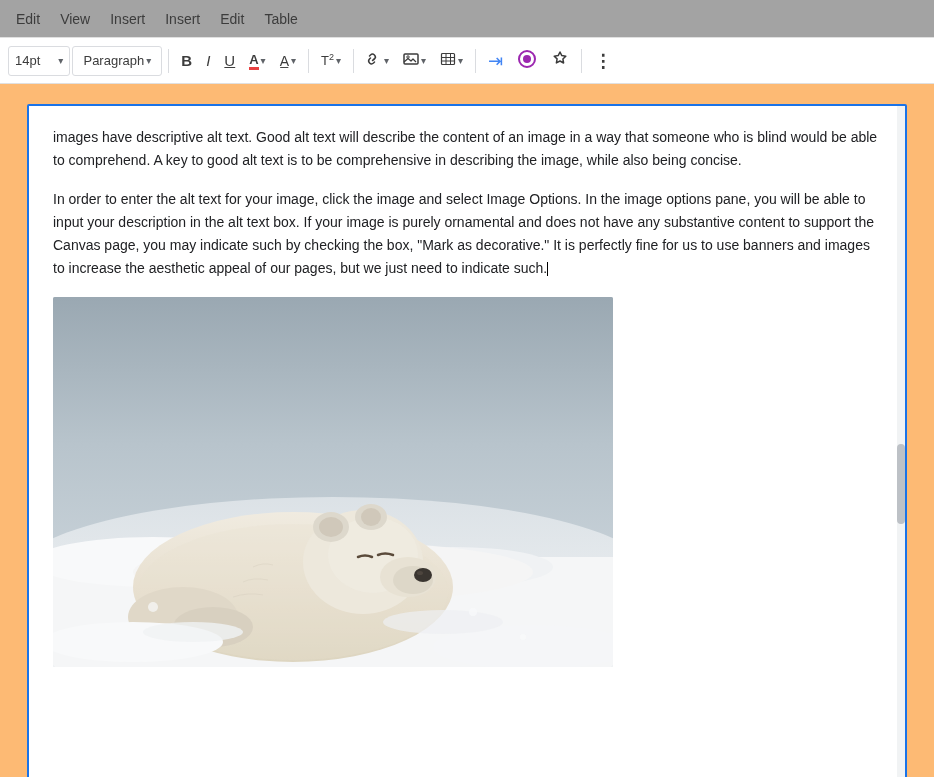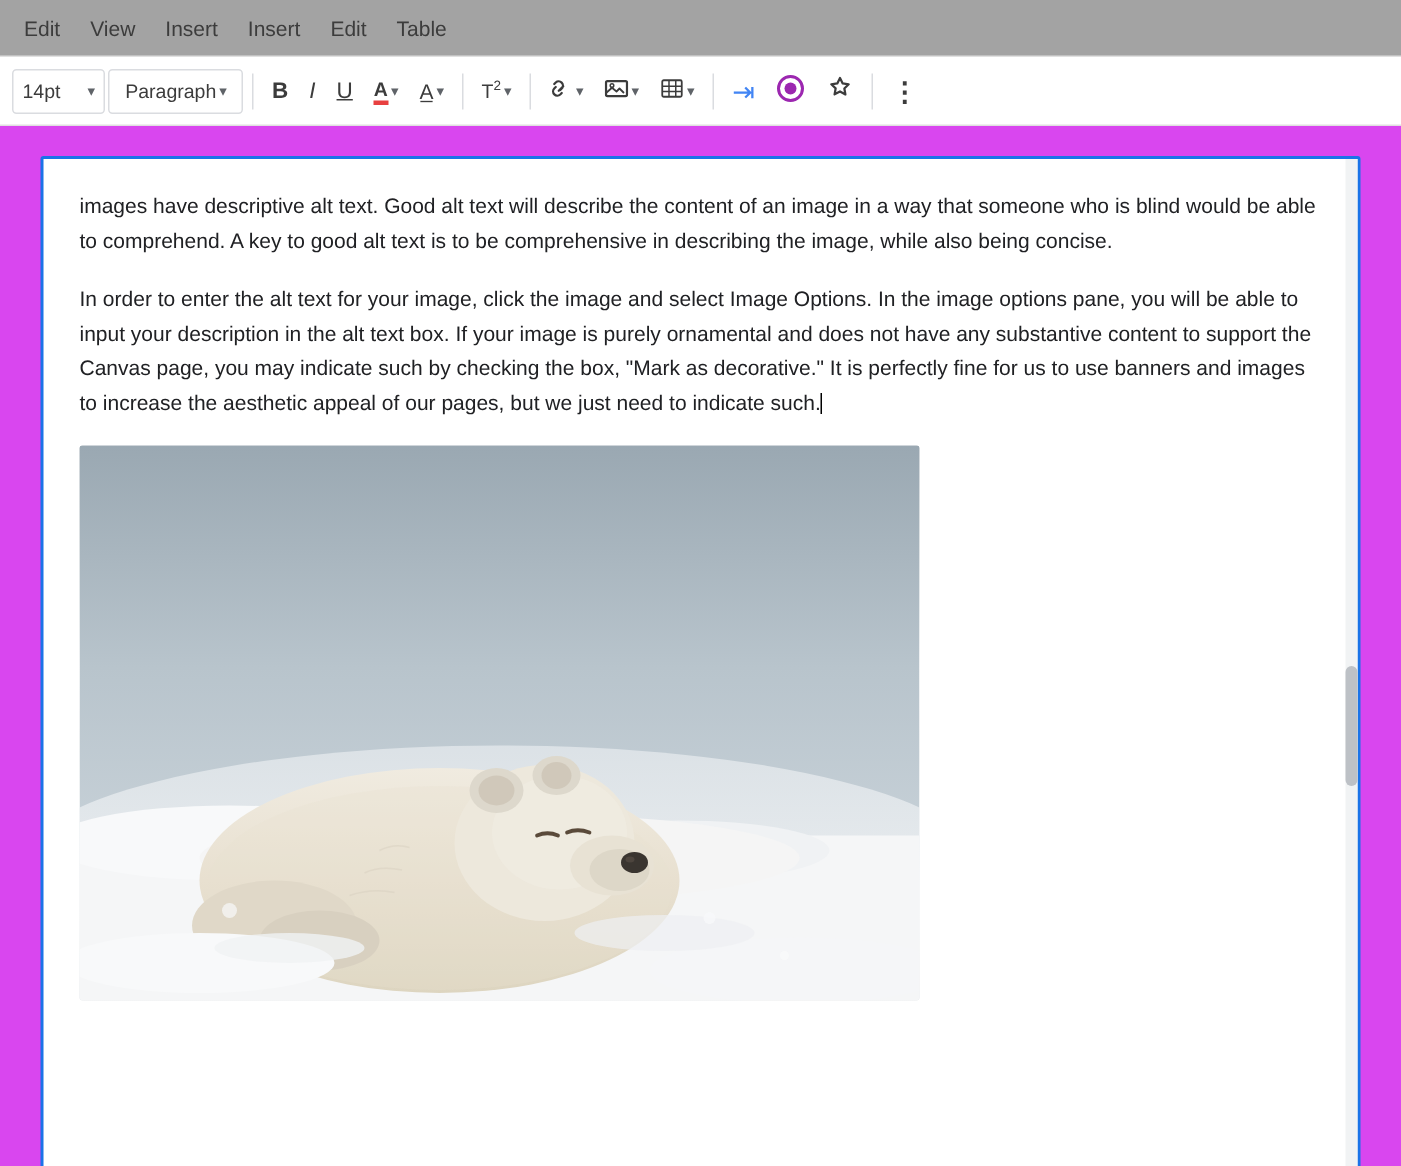--- a/index.html
+++ b/index.html
@@ -99,21 +99,21 @@
       cursor: pointer;
       gap: 0;
       min-width: 90px;
     }
 
     
     .main-content {
       display: flex;
       justify-content: center;
       padding: 20px;
-      background: #d946ef;
+      background: #fdba74;
       height: calc(777px - 84px);
       overflow-y: auto;
     }
 
     .document-area {
       background: #fff;
       width: 880px;
       min-height: 680px;
       border: 2px solid #1a73e8;
       border-radius: 2px;

